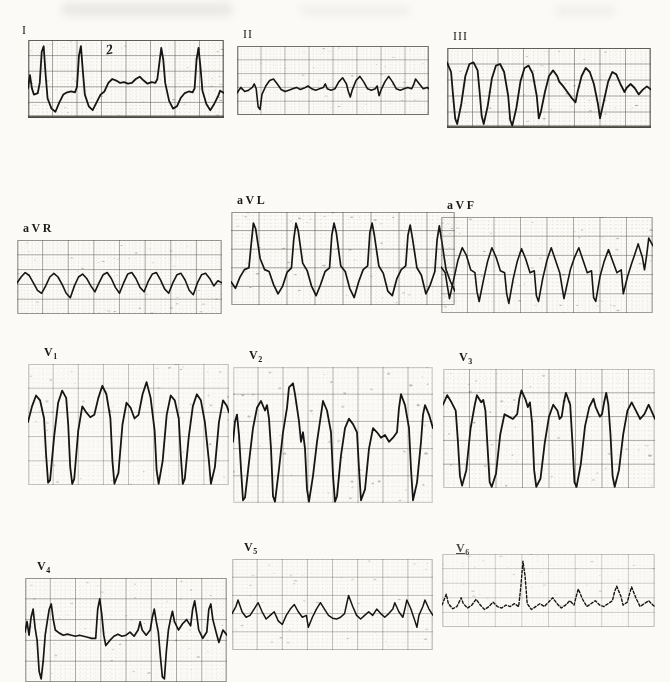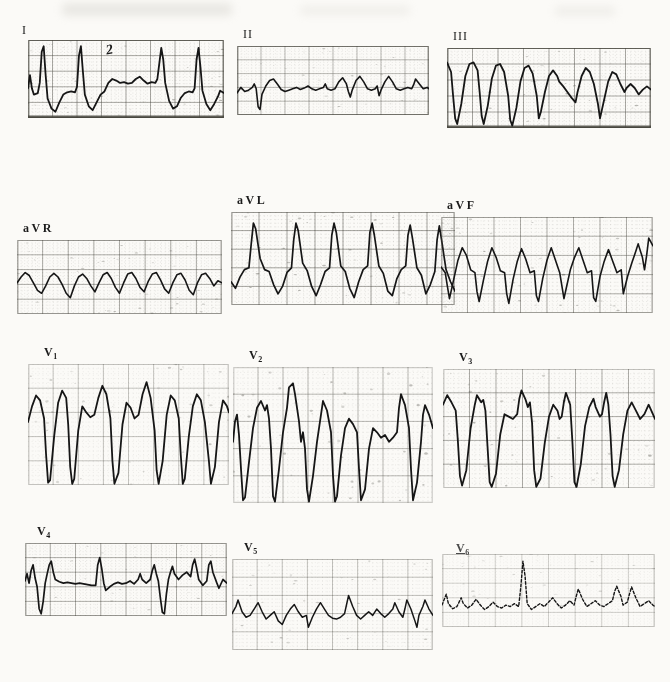--- a/index.html
+++ b/index.html
@@ -23,21 +23,21 @@
   
   .c1  { left:28px;  top:40px;  width:196px; height:78px; }
   .c2  { left:237px; top:46px;  width:192px; height:69px;text-align:right; }
   .c3  { left:447px; top:48px;  width:204px; height:80px; }
   .c4  { left:17px;  top:204px; width:205px; height:74px;margin-top:36px; }
   .c5  { left:231px; top:212px; width:224px; height:93px; }
   .c6  { left:441px; top:217px; width:212px; height:96px; }
   .c7  { left:28px;  top:364px; width:201px; height:121px; }
   .c8  { left:233px; top:367px; width:200px; height:136px; }
   .c9  { left:443px; top:369px; width:212px; height:119px;border-radius:15px; }
-  .c10 { left:25px;  top:543px; width:202px; height:73px; }
+  .c10 { left:25px;  top:578px; width:202px; height:104px; }
   .c11 { left:232px; top:559px; width:201px; height:91px; }
   .c12 { left:442px; top:554px; width:213px; height:73px; }
   .c1 .lead-label  { left:-6px; top:-17px; }
   .c7 .lead-label, .c8 .lead-label, .c9 .lead-label { left:16px; }
   .c10 .lead-label, .c11 .lead-label { left:12px; }
   .c12 .lead-label { left:14px; top:-13px; color:#4a4a4a;text-decoration:underline; }
 
   #annotation-2 {
     position:absolute; left:106px; top:42px;
     font-size:14px; font-style:italic; font-weight:bold;

